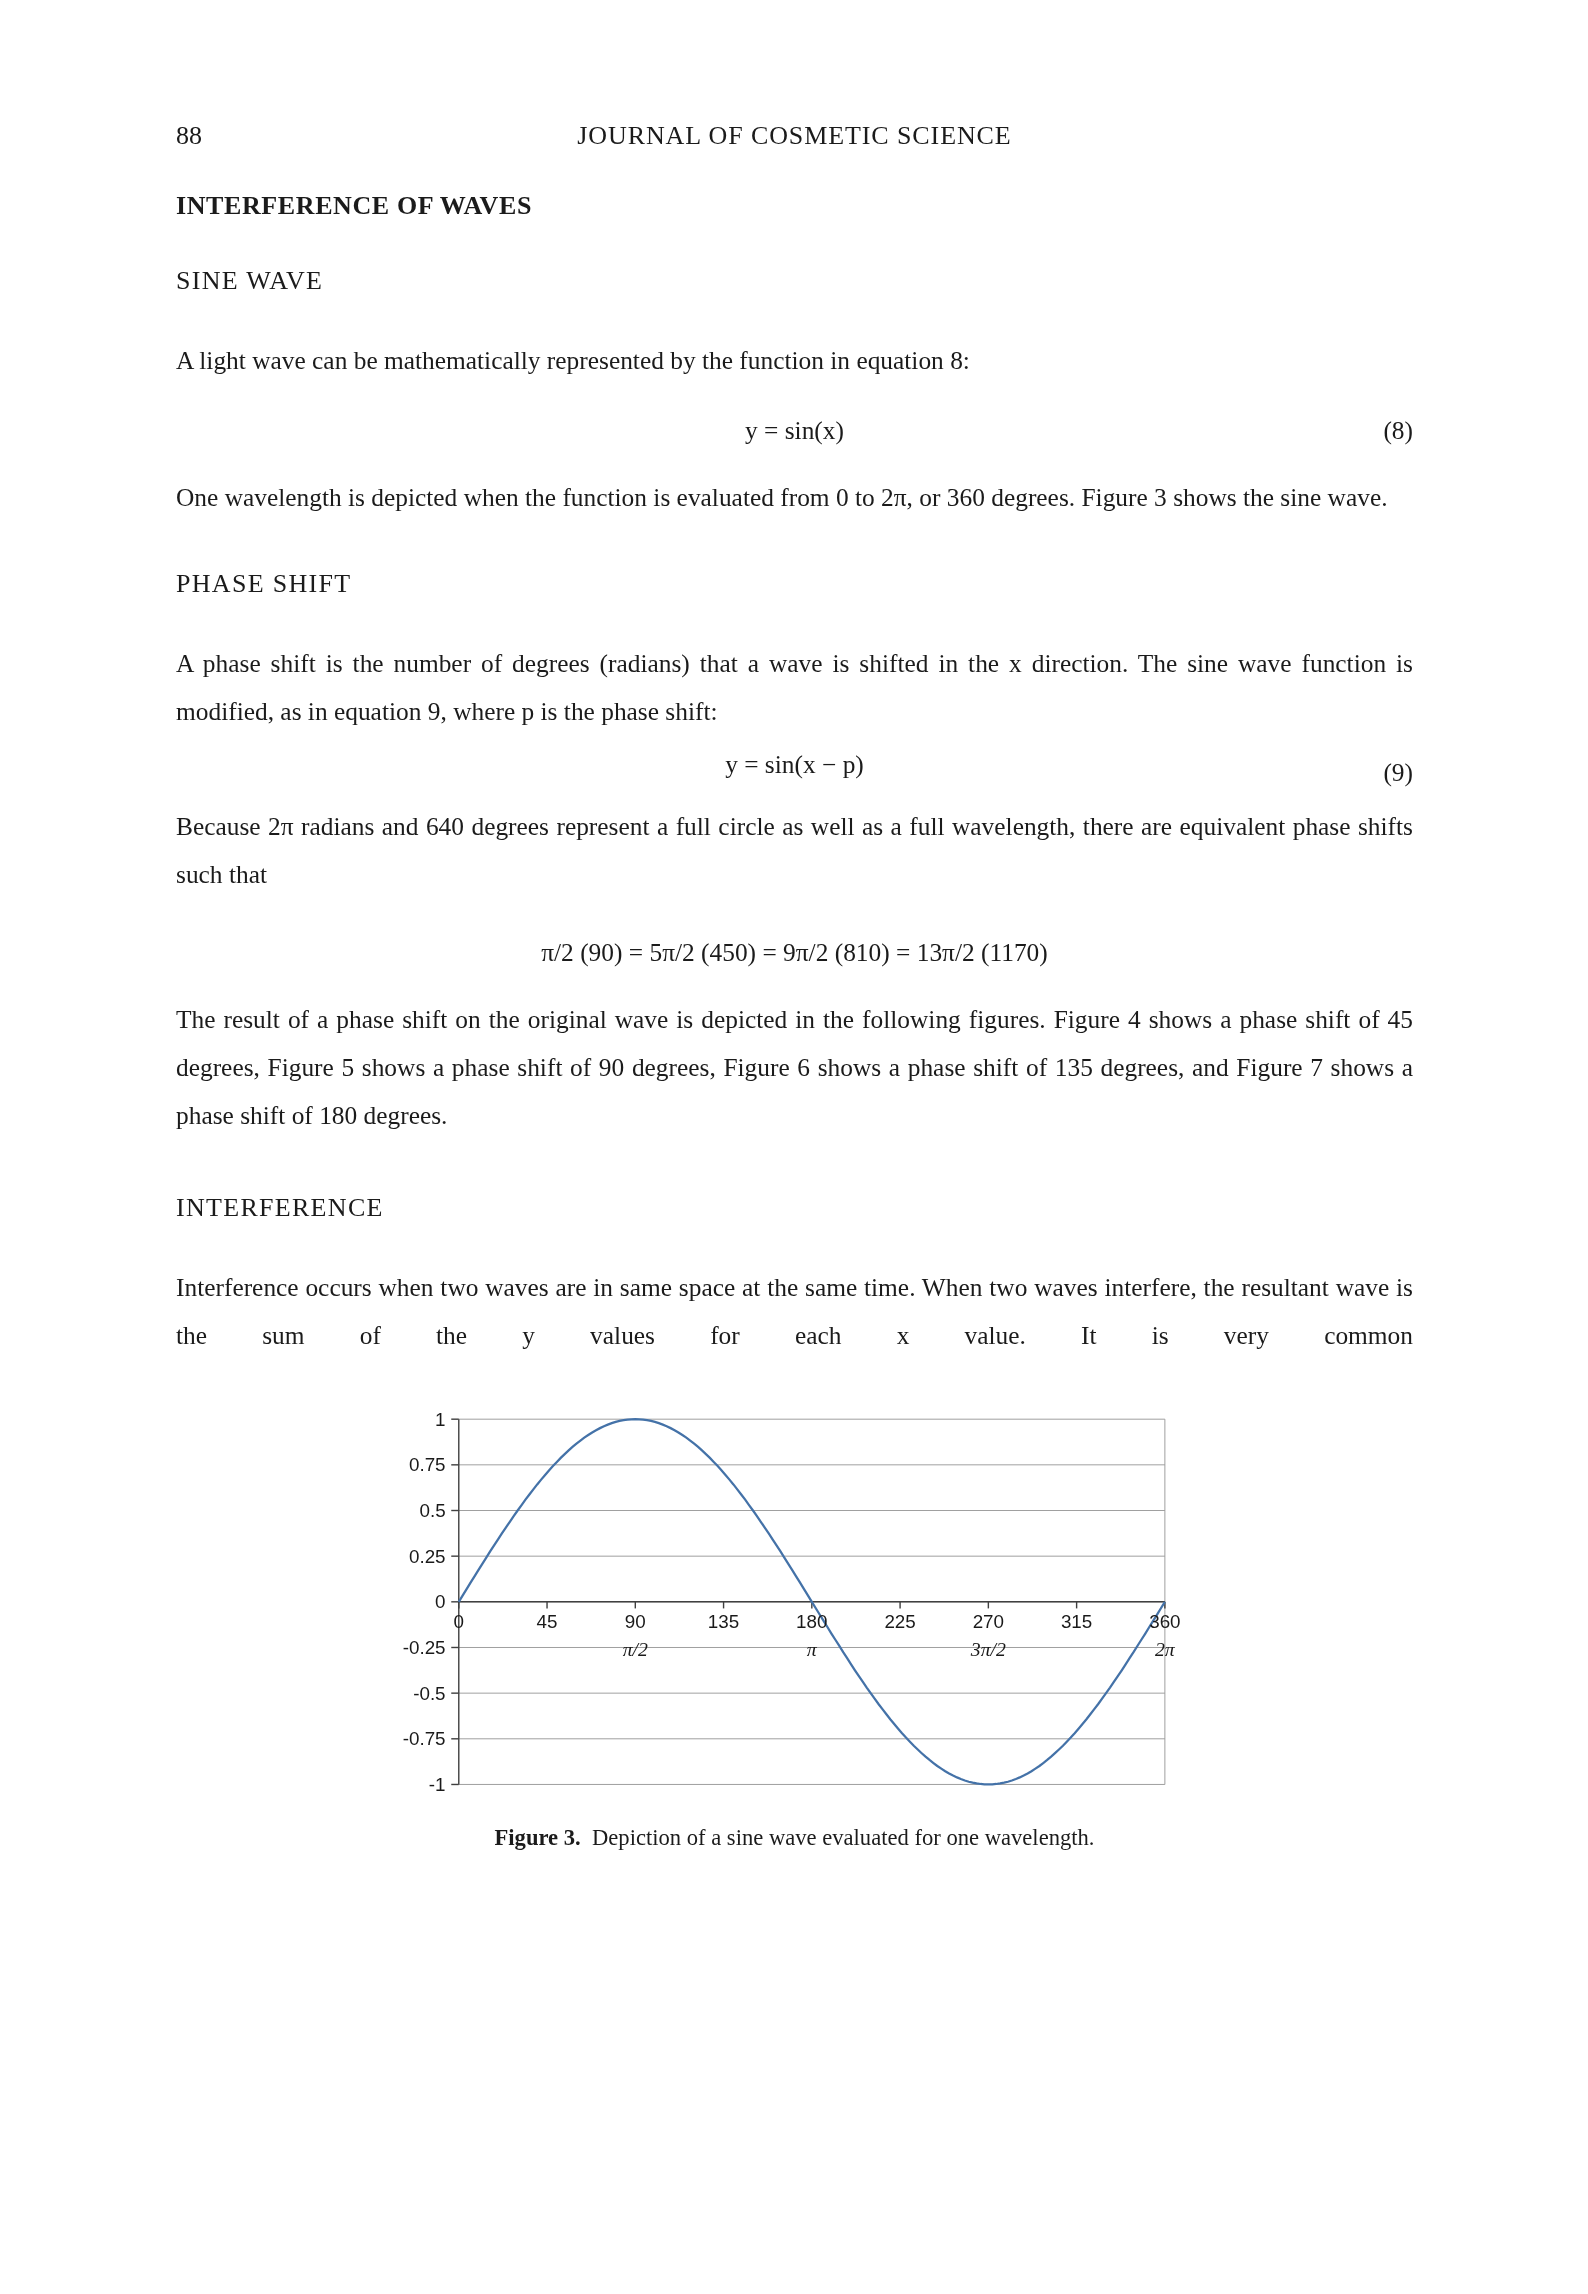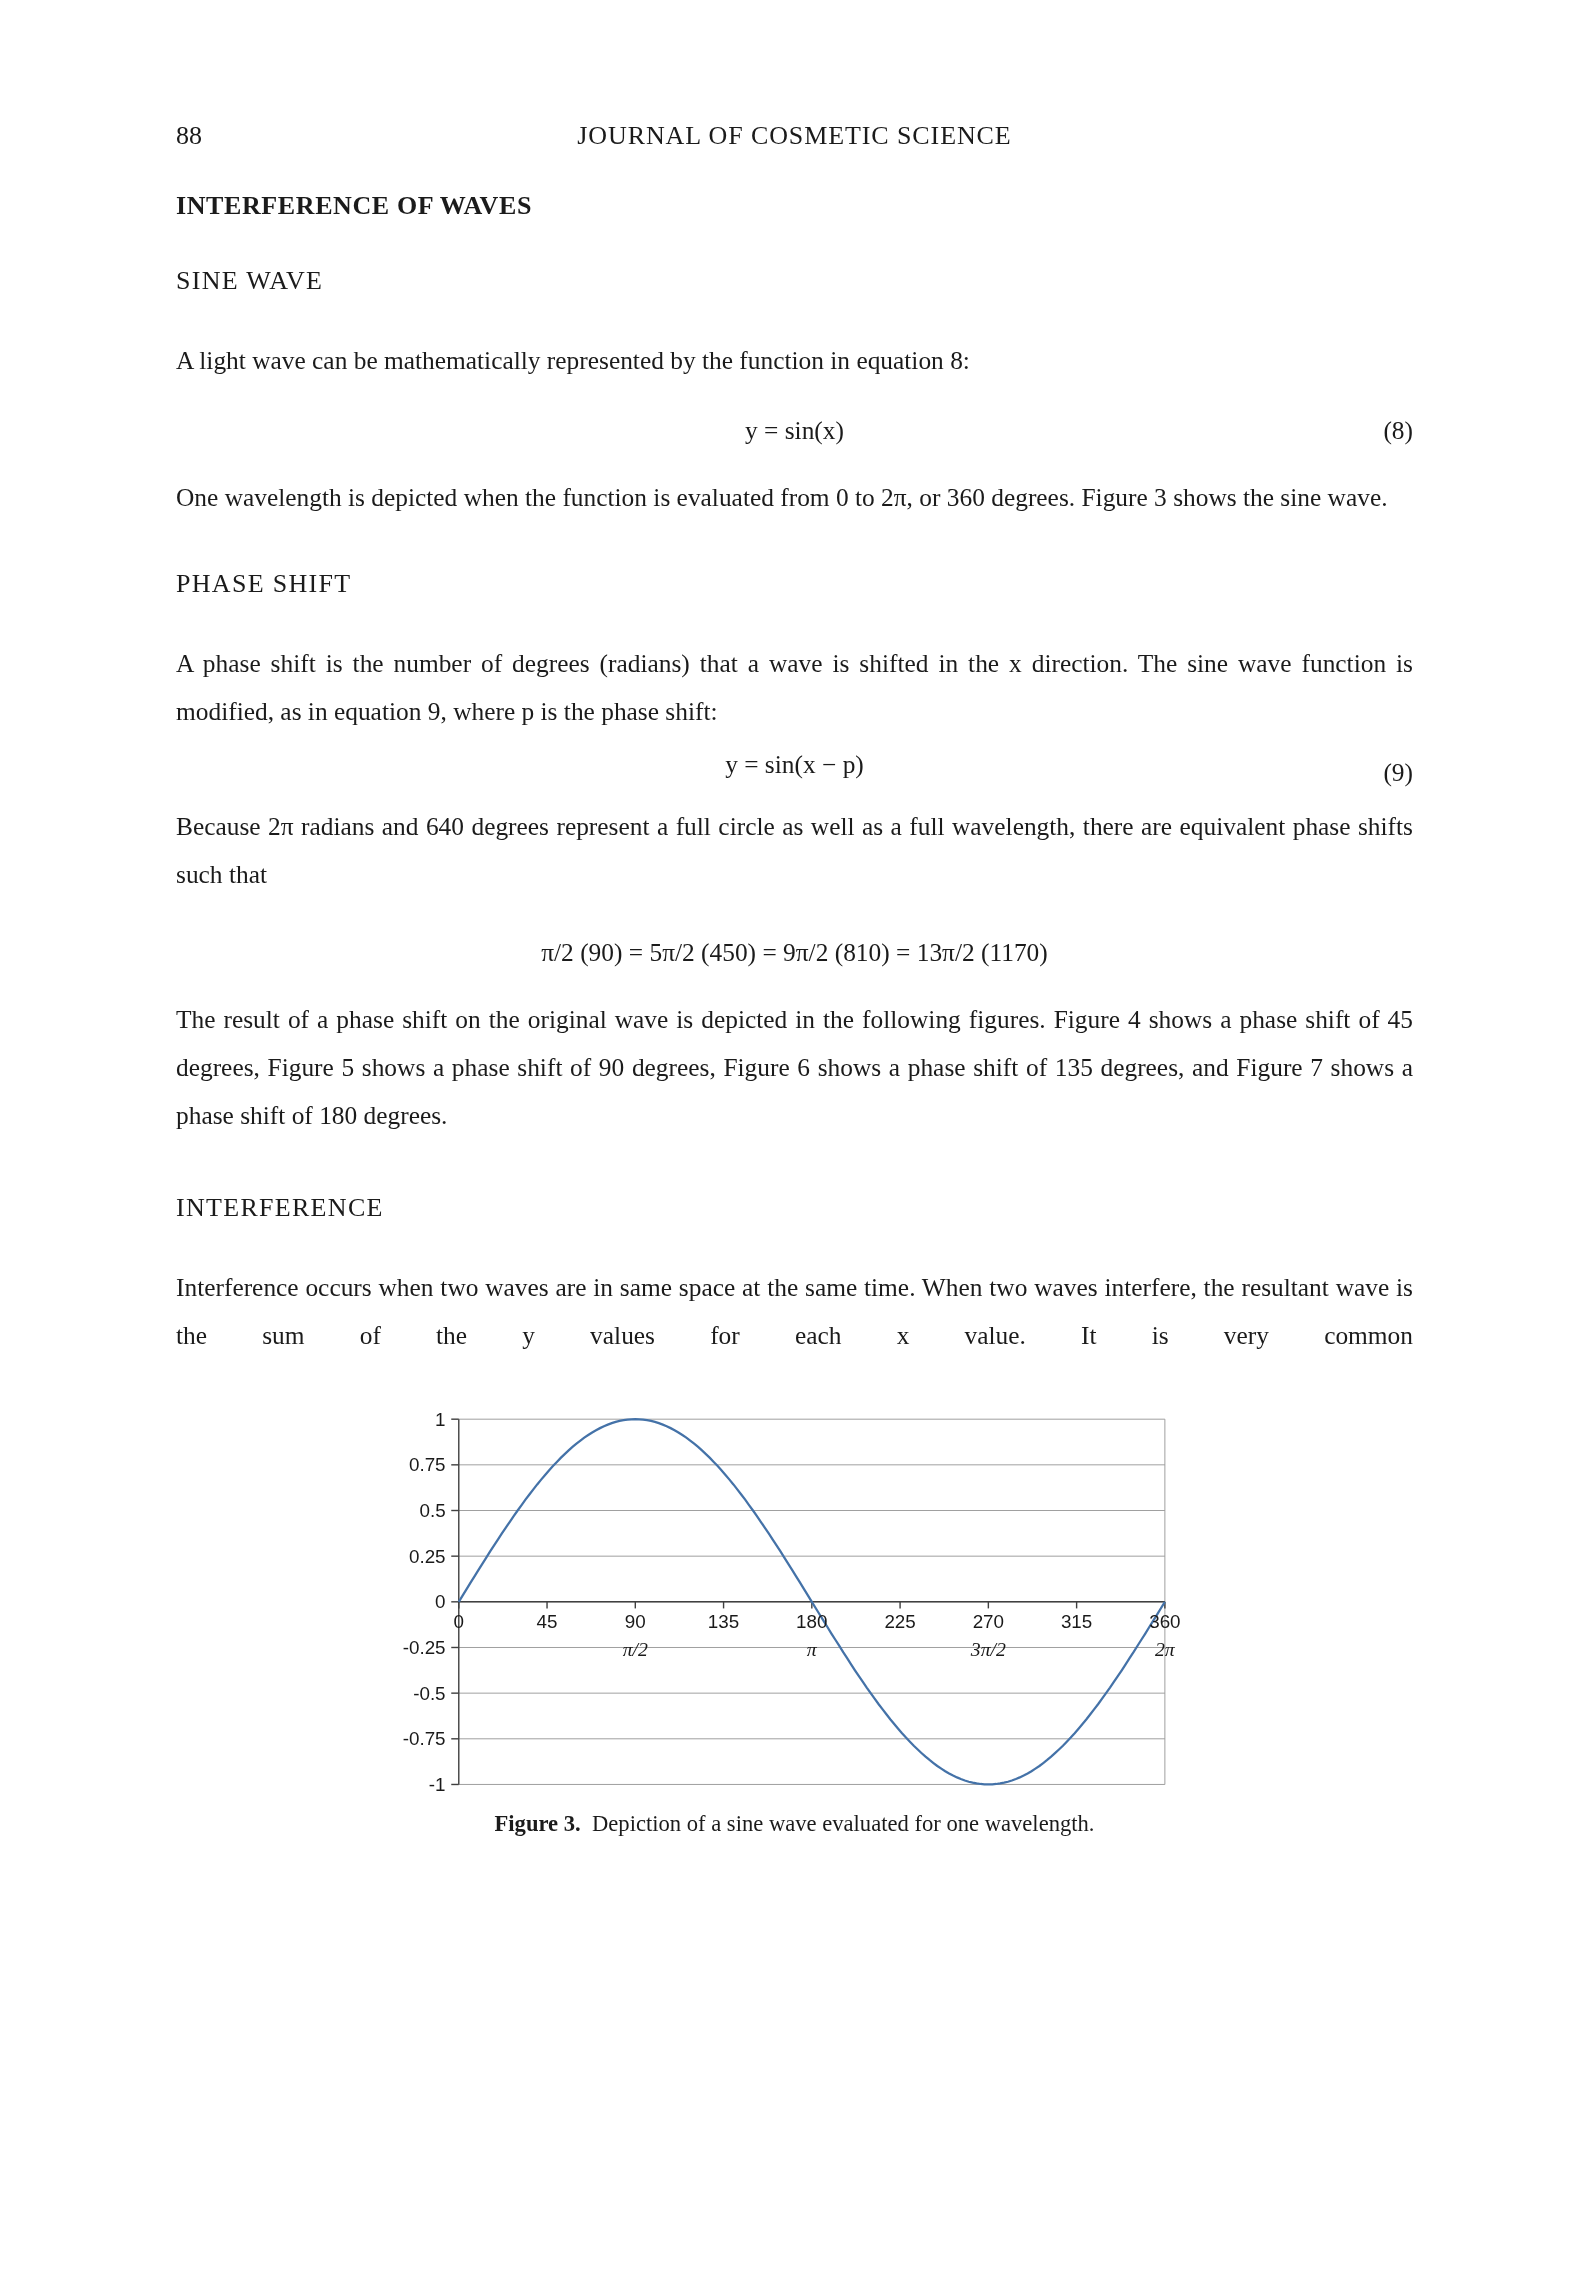--- a/index.html
+++ b/index.html
@@ -22,21 +22,21 @@
   .eq-row.eq8{margin:21.7px 0 19px 0;}
   .eq-row.eq9{margin:5.6px 0 14px 0;}
   .eq-row.eq9 .eq-num{top:7.5px;}
   .eq-line{font-size:25.4px;line-height:48px;margin:0;text-align:center;}
   .eq-line.l1{margin-top:38px;}
   .eq-line.l2{margin-top:36px;}
   .eq-line.l3{margin-top:30px;}
   p.after-eq{margin-top:19px;}
   figure.figure{margin:47px 0 0 0;padding:0;width:100%;}
   .chart-wrap{margin-left:212px;}
-  .caption{display:block;text-align:center;font-size:22.6px;line-height:28px;margin-top:14px;color:#1b1b1b;}
+  .caption{display:block;text-align:center;font-size:22.6px;line-height:28px;margin-top:28px;color:#1b1b1b;}
   .cap-label{font-weight:bold;margin-right:11.3px;}
   svg .ax{font-family:"Liberation Sans",sans-serif;font-size:20px;fill:#1a1a1a;}
   svg .pi{font-family:"Liberation Serif",serif;font-style:italic;font-size:21px;fill:#1a1a1a;}
 </style>
 </head>
 <body>
 
 <div class="page">
 
   <header class="page-header">

